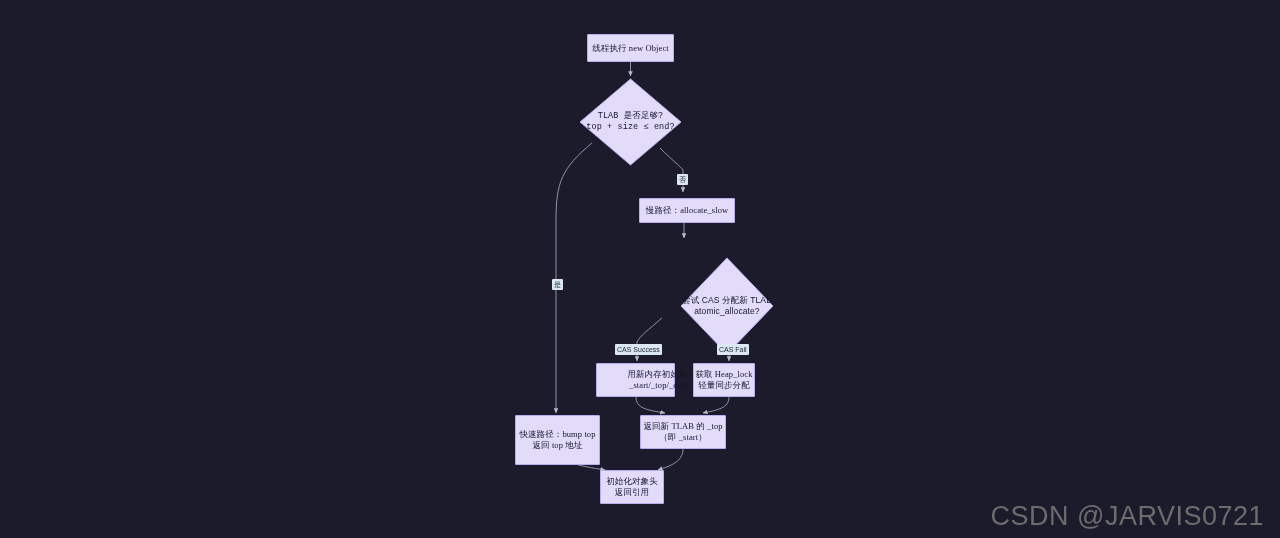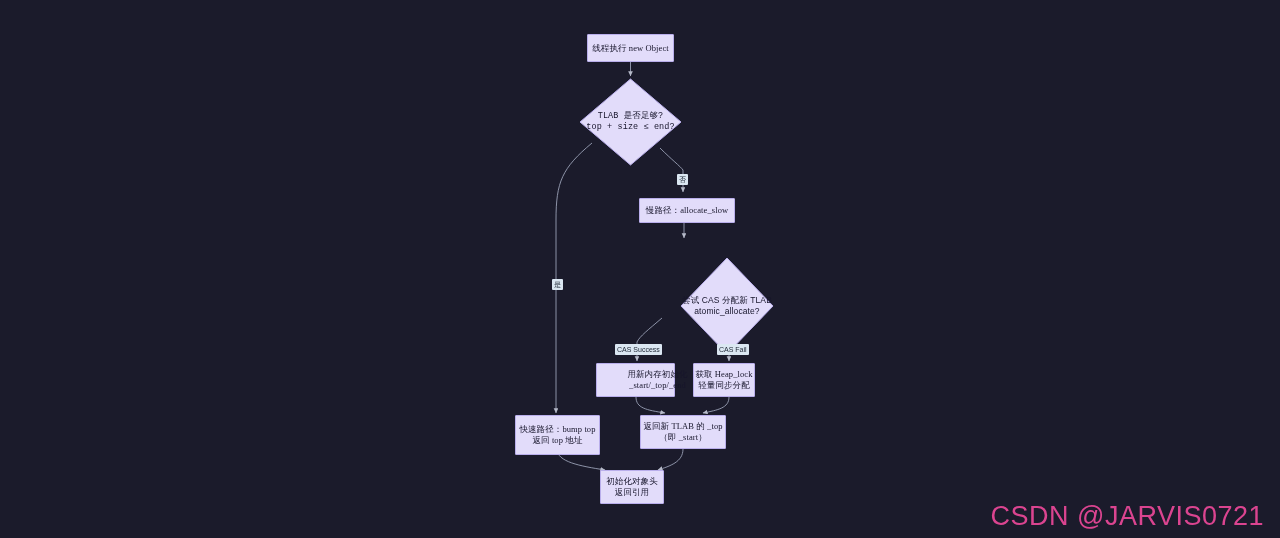--- a/index.html
+++ b/index.html
@@ -66,21 +66,21 @@
     line-height: 9px;
     padding: 1px 2px;
     border-radius: 1px;
     white-space: nowrap;
     z-index: 4;
   }
   .watermark {
     position: absolute;
     right: 16px;
     bottom: 6px;
-    color: #ec4899;
+    color: #737373;
     font-size: 27px;
     letter-spacing: 0.5px;
     font-family: "Liberation Sans", "DejaVu Sans", sans-serif;
     z-index: 5;
     opacity: 0.92;
   }
 </style>
 </head>
 <body>
 
@@ -141,21 +141,21 @@
 <div class="node rect" style="left:596px; top:363px; width:79px; height:34px;padding-left:44px;">
   <span class="line">用新内存初始化</span>
   <span class="line">_start/_top/_end</span>
 </div>
 
 <div class="node rect" style="left:693px; top:363px; width:62px; height:34px;">
   <span class="line">获取 Heap_lock</span>
   <span class="line">轻量同步分配</span>
 </div>
 
-<div class="node rect" style="left:515px; top:415px; width:85px; height:40px;">
+<div class="node rect" style="left:515px; top:415px; width:85px; height:50px;">
   <span class="line">快速路径：bump top</span>
   <span class="line">返回 top 地址</span>
 </div>
 
 <div class="node rect" style="left:640px; top:415px; width:86px; height:34px;">
   <span class="line">返回新 TLAB 的 _top</span>
   <span class="line">（即 _start）</span>
 </div>
 
 <div class="node rect" style="left:600px; top:470px; width:64px; height:34px;">

